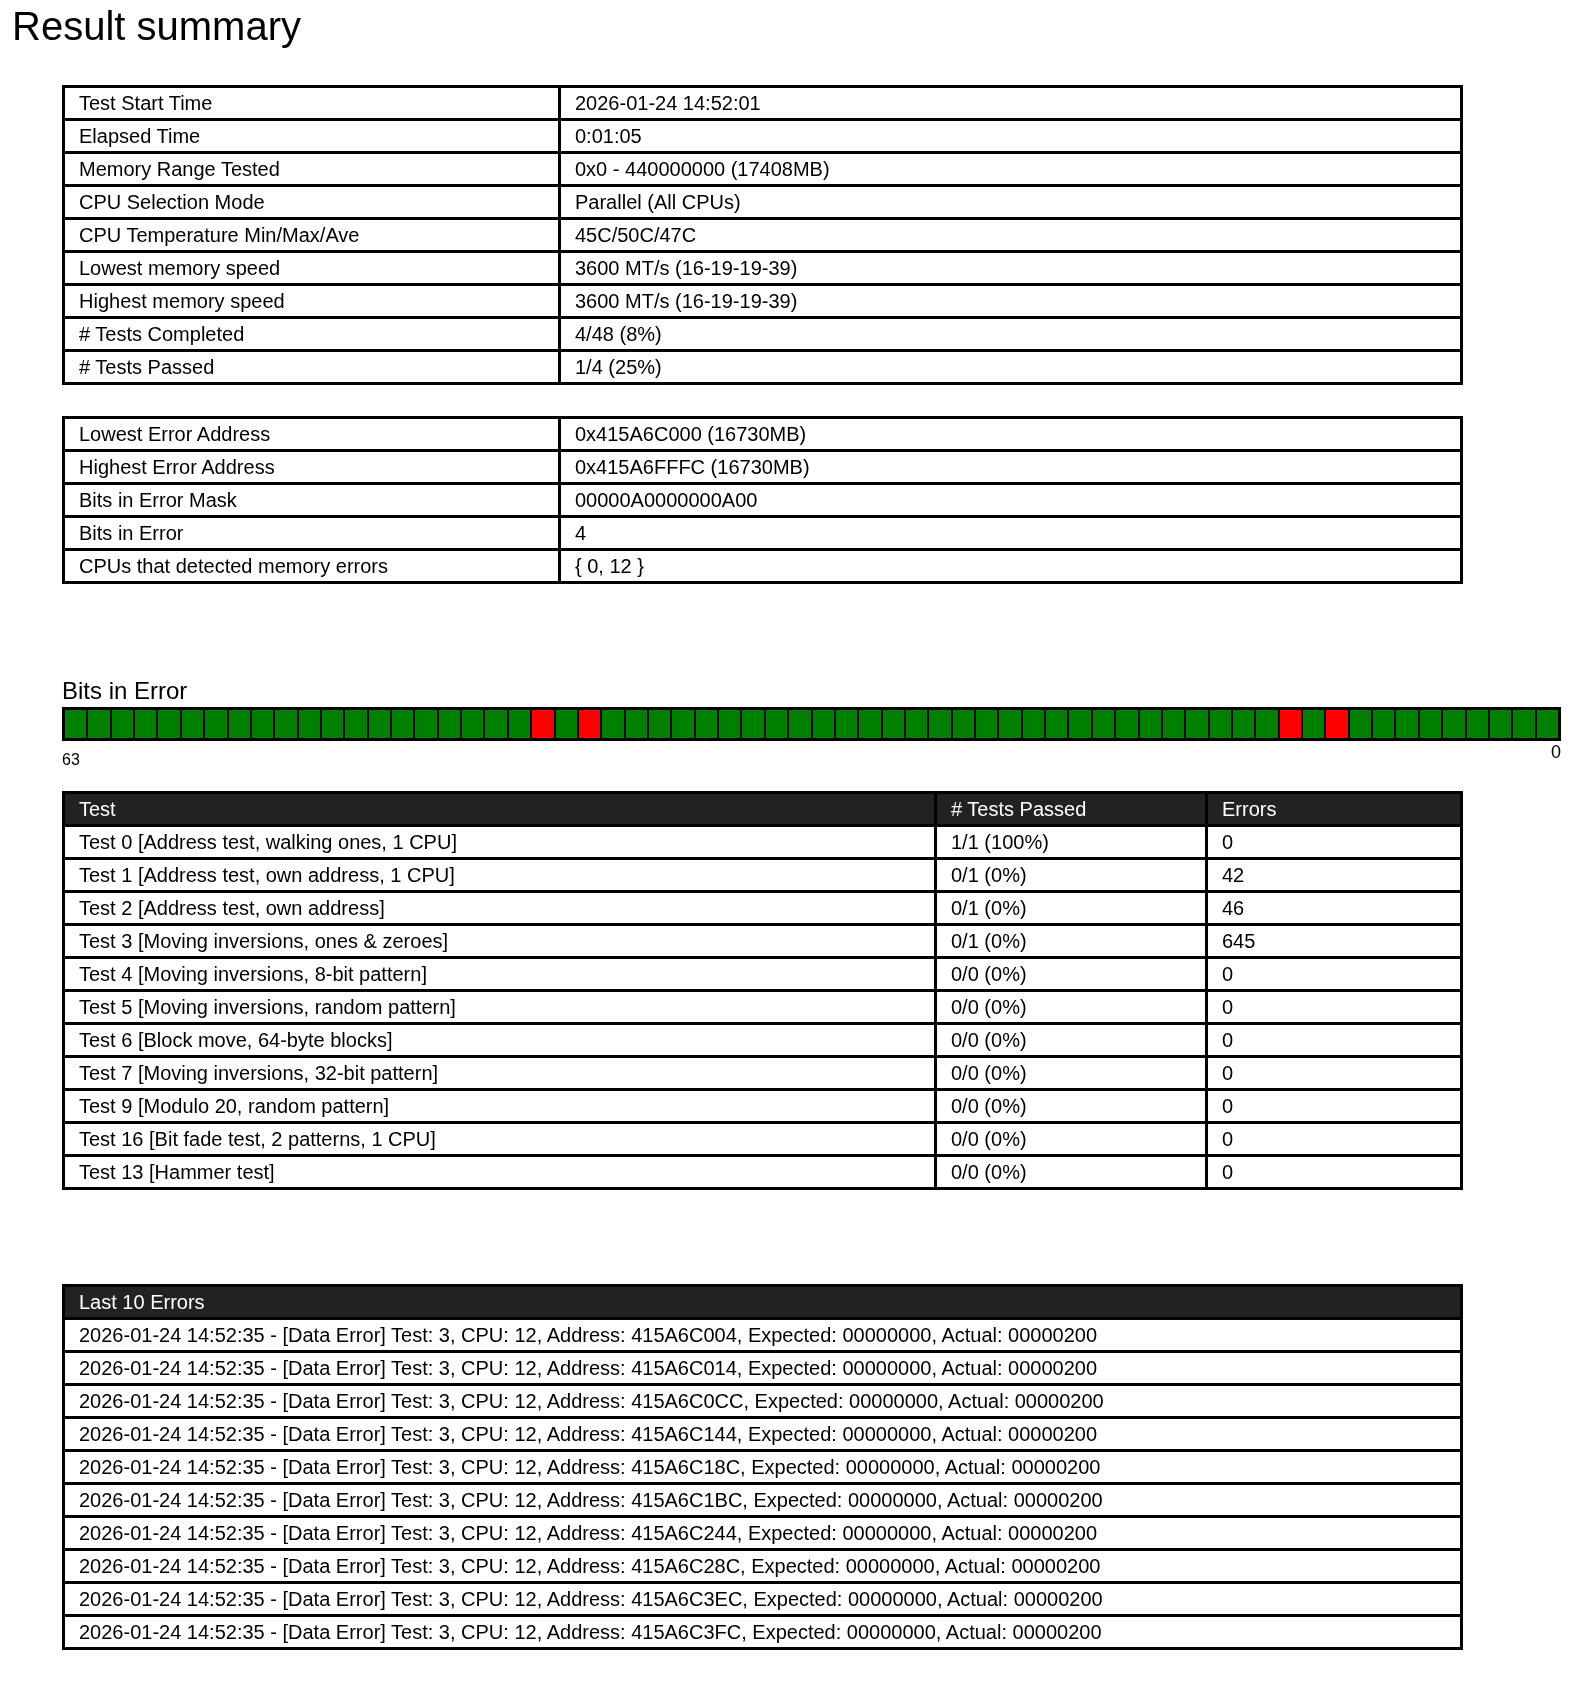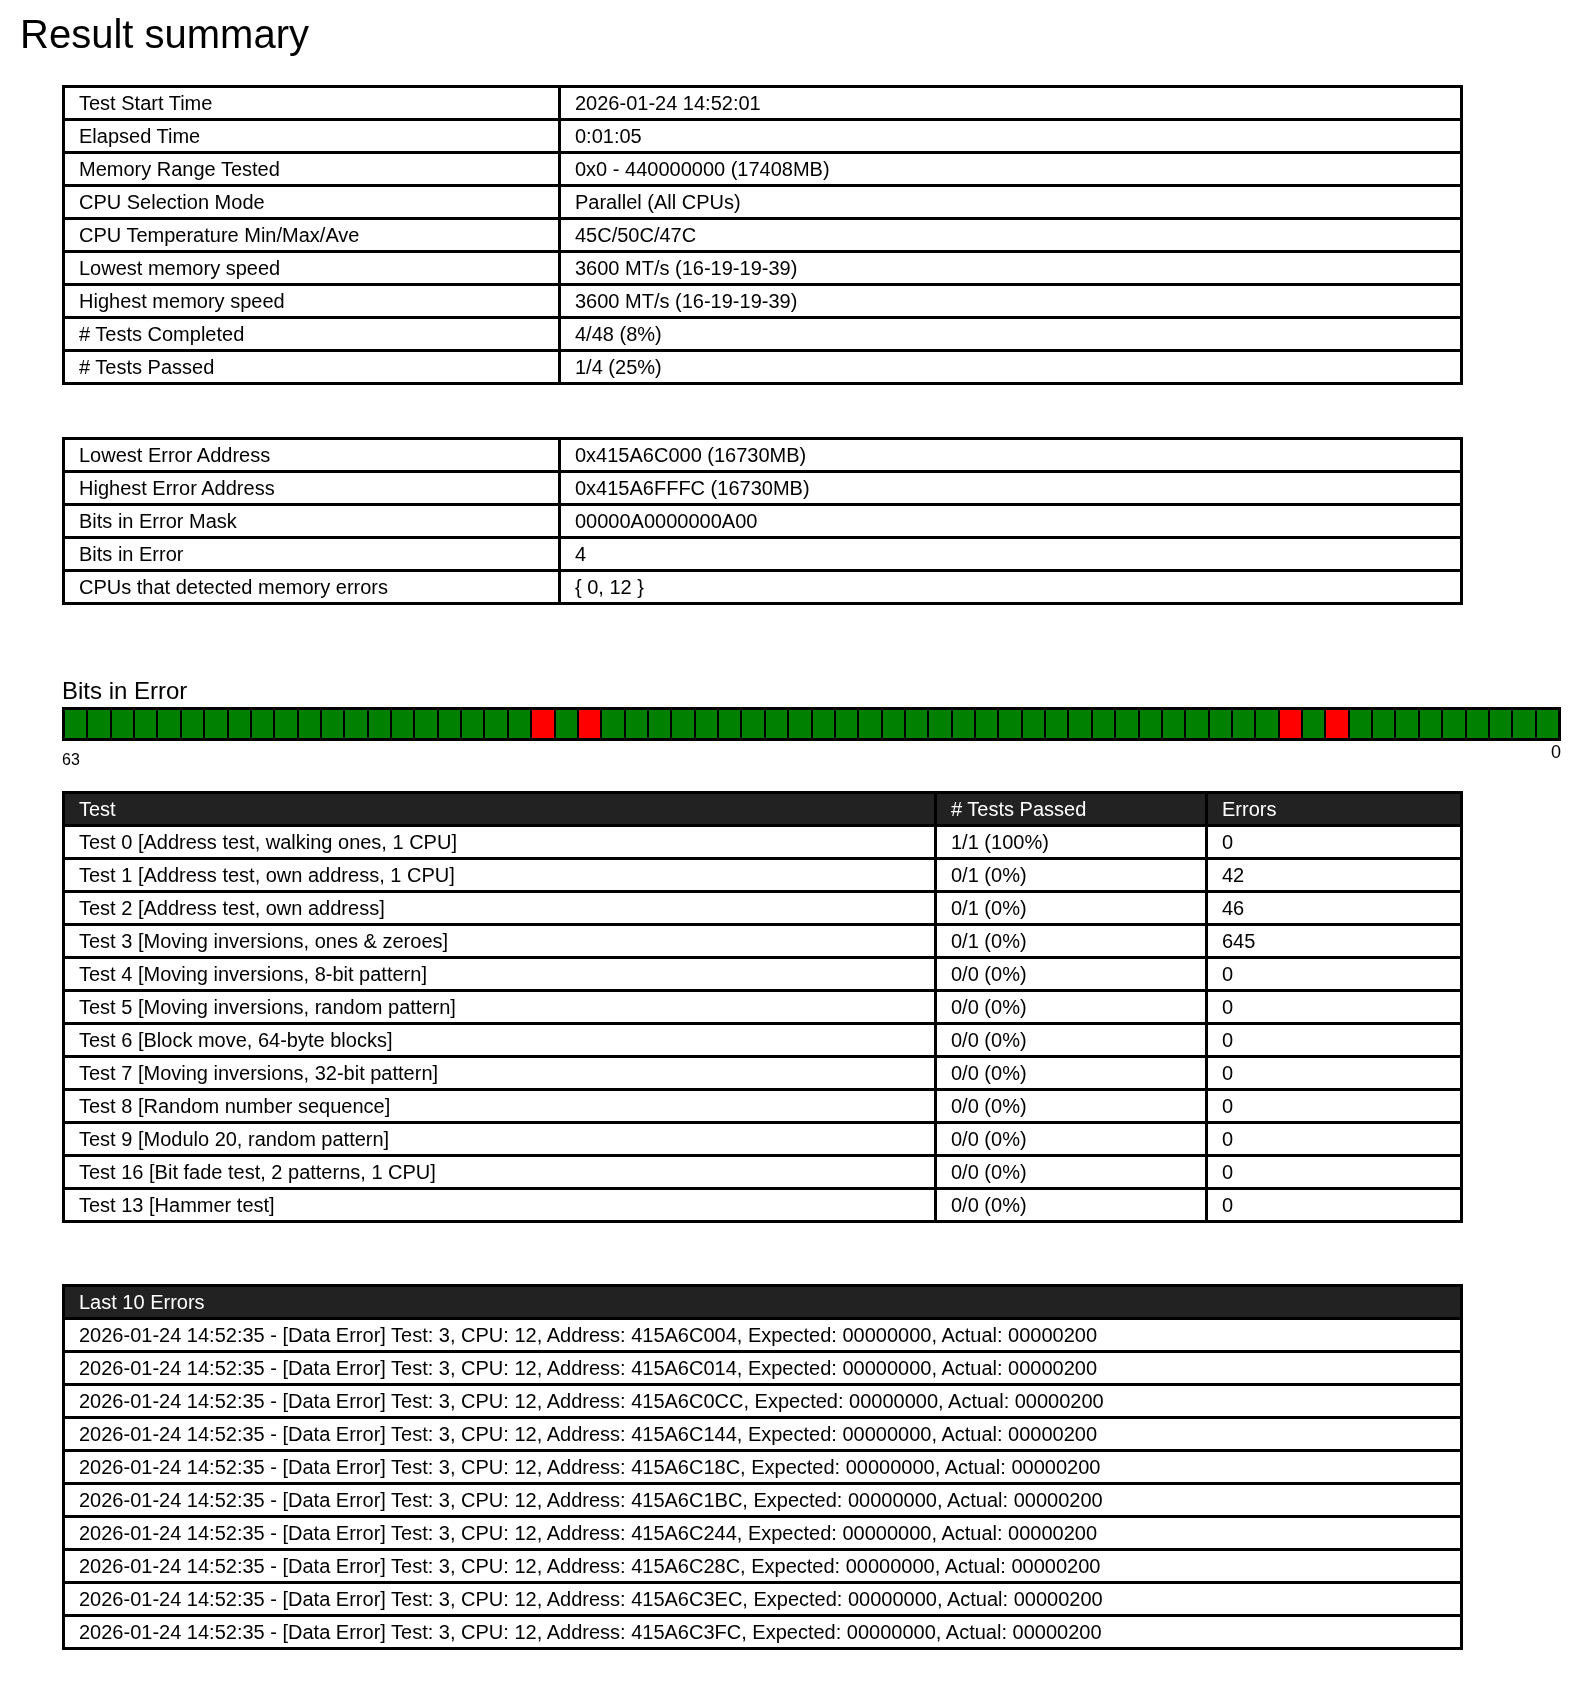--- a/index.html
+++ b/index.html
@@ -1,34 +1,34 @@
 <!DOCTYPE html>
 <html><head>
   <meta charset="utf-8">
   <style>
     html, body { margin: 0; padding: 0; background: #ffffff; }
     body {
       width: 1594px; height: 1708px; position: relative; overflow: hidden;
       font-family: "Liberation Sans", sans-serif; color: #000;
     }
     h1 {
-      position: absolute; left: 12px; top: 0px; margin: 8px;
+      position: absolute; left: 12px; top: 0px; margin: 0;
       font-size: 40px; font-weight: normal; line-height: 52px;
     }
     table {
       position: absolute; left: 62px; width: 1401px;
       border-collapse: collapse; font-size: 20px; table-layout: fixed;
     }
     td, th {
       border: 3px solid #000; padding: 0 14px; height: 30px; line-height: 30px;
       text-align: left; font-weight: normal; white-space: nowrap; overflow: hidden;
     }
     th { background: #222222; color: #ffffff; border-color: #000; }
     #summary-table { top: 85px; }
-    #error-table { top: 437px; border-radius: 15px; }
+    #error-table { top: 416px; border-radius: 15px; }
     #tests-table { top: 791px; }
     #errors-log-table { top: 1284px; }
     .kcol { width: 496px; }
     .tcol1 { width: 872px; }
     .tcol2 { width: 271px; }
     #bits-label { position: absolute; left: 62px; top: 677px; font-size: 24px; line-height: 28px; }
     #bit-bar {
       position: absolute; left: 62px; top: 707px; width: 1499px; height: 34px;
       display: flex; border: 3px solid #000; box-sizing: border-box; background: #000;
     }
@@ -236,25 +236,20 @@
         <td>Test 6 [Block move, 64-byte blocks]</td>
         <td>0/0 (0%)</td>
         <td>0</td>
       </tr>
       <tr>
         <td>Test 7 [Moving inversions, 32-bit pattern]</td>
         <td>0/0 (0%)</td>
         <td>0</td>
       </tr>
       <tr>
-        <td>Test 8 [Random number sequence]</td>
-        <td>0/0 (0%)</td>
-        <td>0</td>
-      </tr>
-      <tr>
         <td>Test 9 [Modulo 20, random pattern]</td>
         <td>0/0 (0%)</td>
         <td>0</td>
       </tr>
       <tr>
         <td>Test 16 [Bit fade test, 2 patterns, 1 CPU]</td>
         <td>0/0 (0%)</td>
         <td>0</td>
       </tr>
       <tr>

